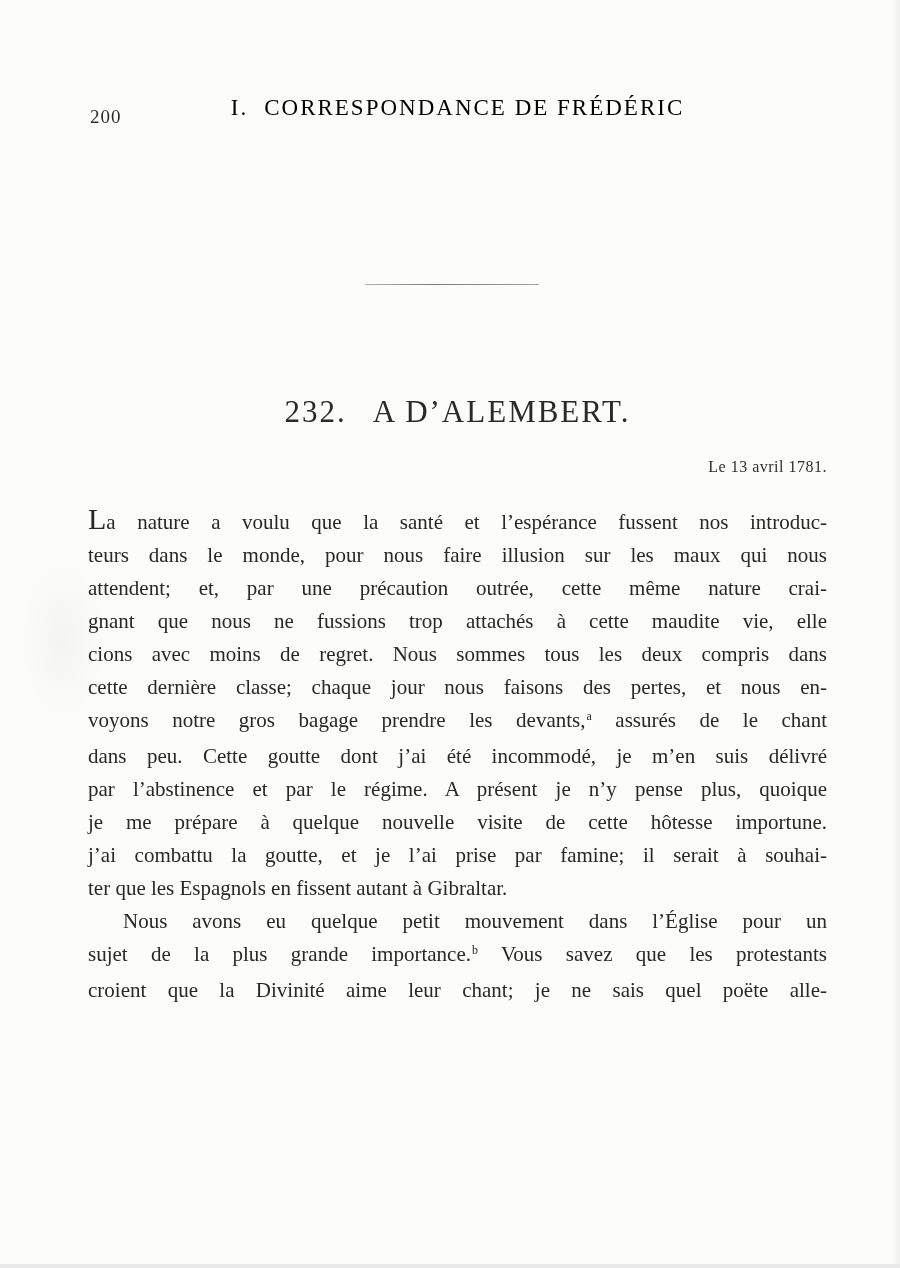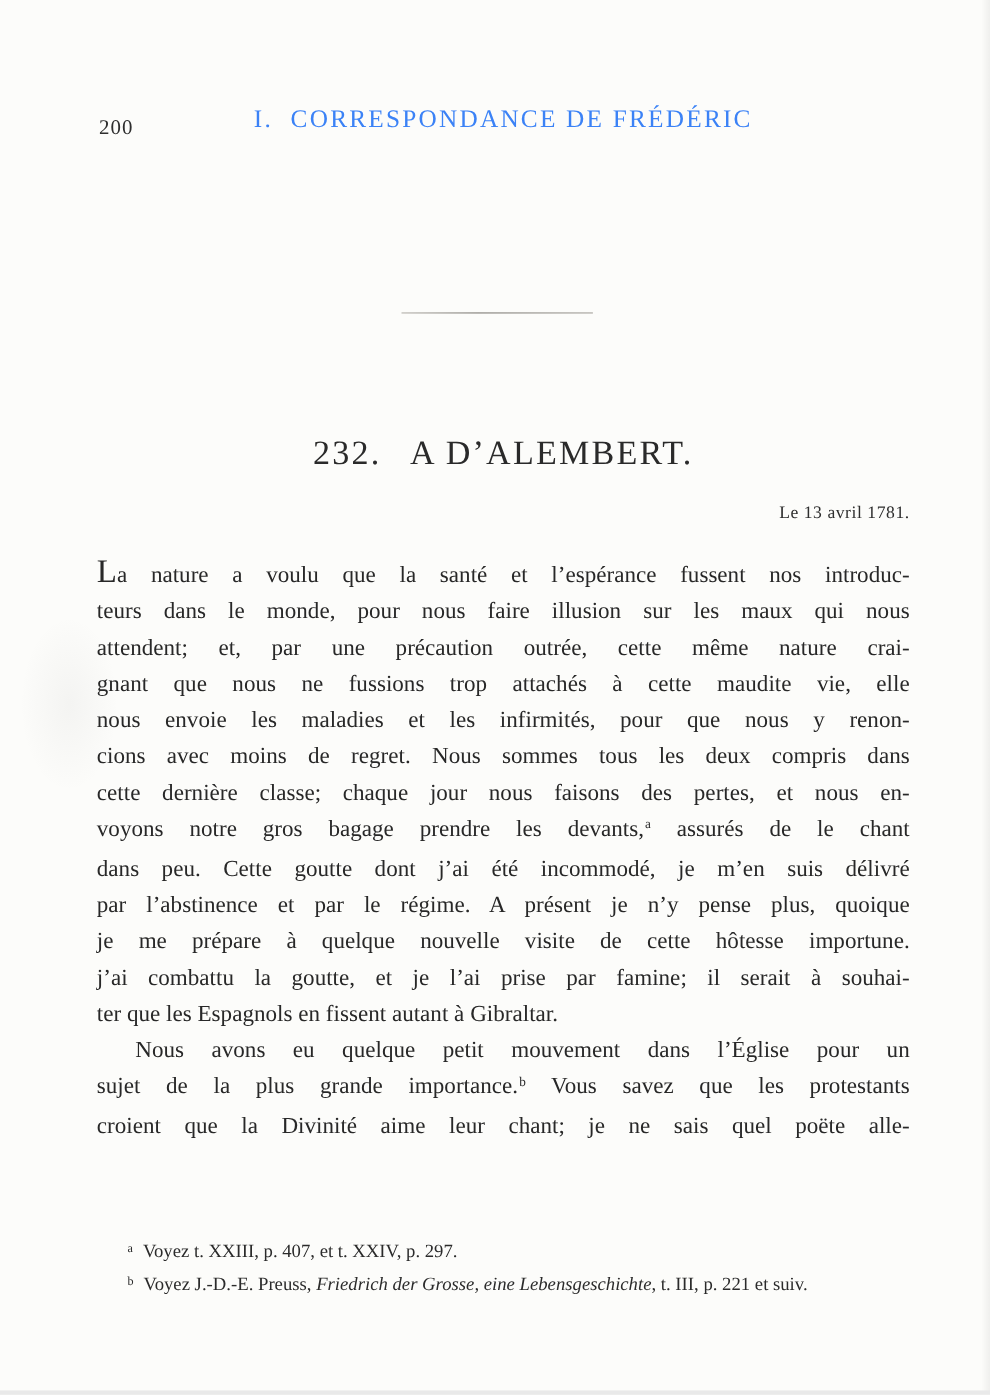--- a/index.html
+++ b/index.html
@@ -27,21 +27,21 @@
     background: linear-gradient(to right, rgba(0,0,0,0), rgba(0,0,0,0.05));
     pointer-events: none;
   }
 
   .header-pagenum {
     position: absolute; left: 90px; top: 106px;
     font-size: 19px; letter-spacing: 1px; color: #2e2e2e;
   }
   .running-head {
     position: absolute; left: 88px; top: 95px; width: 739px;
-    text-align: center; font-size: 23px; color: #3b82f6;
+    text-align: center; font-size: 23px; color: #000000;
     letter-spacing: 2px; white-space: nowrap;
   }
   .running-head .numeral { margin-right: 16px; }
 
   .textblock {
     position: absolute; left: 88px; width: 739px;
     font-size: 21px; line-height: 33px; color: #282828;
   }
   .prev-end { top: 142px; }
 
@@ -100,31 +100,26 @@
 
   <div class="letter-heading"><span class="num">232.</span><span>A D’ALEMBERT.</span></div>
 
   <div class="dateline">Le 13 avril 1781.</div>
 
   <div class="textblock body-text">
     <div class="line"><span class="initcap">L</span><span>a nature a voulu que la santé et l’espérance fussent nos introduc-</span></div>
     <div class="line">teurs dans le monde, pour nous faire illusion sur les maux qui nous</div>
     <div class="line">attendent; et, par une précaution outrée, cette même nature crai-</div>
     <div class="line">gnant que nous ne fussions trop attachés à cette maudite vie, elle</div>
-    <div class="line">nous envoie les maladies et les infirmités, pour que nous y renon-</div>
     <div class="line">cions avec moins de regret. Nous sommes tous les deux compris dans</div>
     <div class="line">cette dernière classe; chaque jour nous faisons des pertes, et nous en-</div>
     <div class="line"><span>voyons notre gros bagage prendre les devants,</span><span class="supref">a</span><span> assurés de le chant</span></div>
     <div class="line">dans peu. Cette goutte dont j’ai été incommodé, je m’en suis délivré</div>
     <div class="line">par l’abstinence et par le régime. A présent je n’y pense plus, quoique</div>
     <div class="line">je me prépare à quelque nouvelle visite de cette hôtesse importune.</div>
     <div class="line">j’ai combattu la goutte, et je l’ai prise par famine; il serait à souhai-</div>
     <div class="line noj">ter que les Espagnols en fissent autant à Gibraltar.</div>
     <div class="line indent">Nous avons eu quelque petit mouvement dans l’Église pour un</div>
     <div class="line"><span>sujet de la plus grande importance.</span><span class="supref">b</span><span> Vous savez que les protestants</span></div>
     <div class="line">croient que la Divinité aime leur chant; je ne sais quel poëte alle-</div>
   </div>
 
-  <div class="footnotes">
-    <div class="footnote"><span class="fn-marker">a</span><span>Voyez t. XXIII, p. 407, et t. XXIV, p. 297.</span></div>
-    <div class="footnote"><span class="fn-marker">b</span><span>Voyez J.-D.-E. Preuss, </span><span class="it">Friedrich der Grosse, eine Lebensgeschichte</span><span>, t. III, p. 221 et suiv.</span></div>
-  </div>
 </div>
 
 </body></html>

